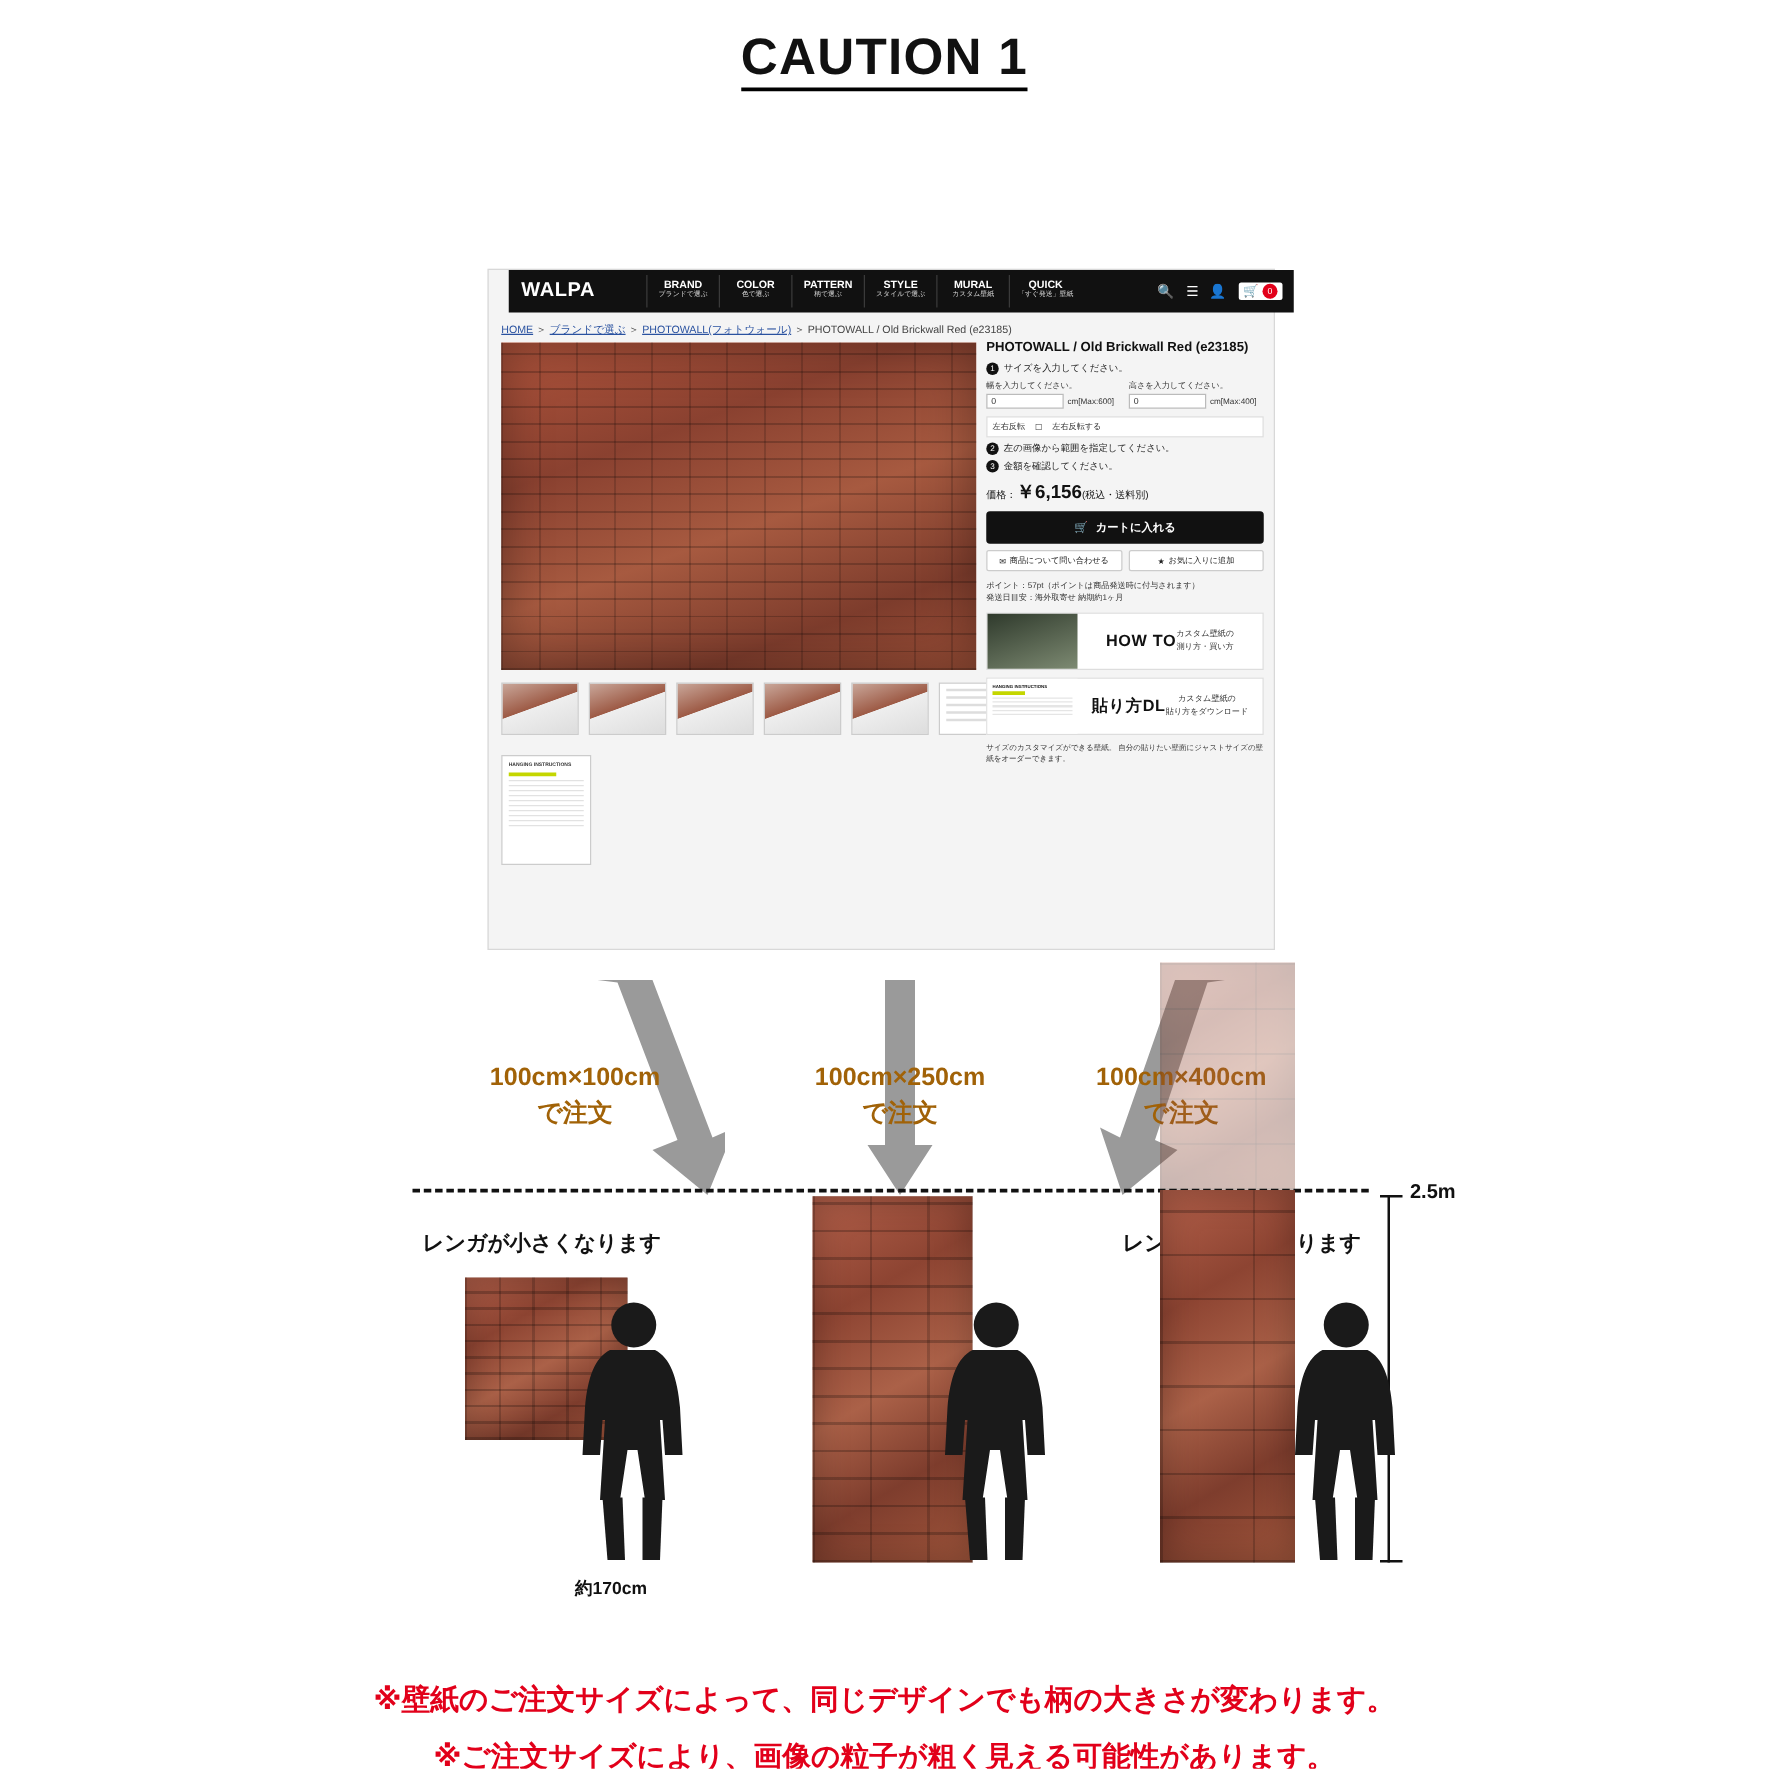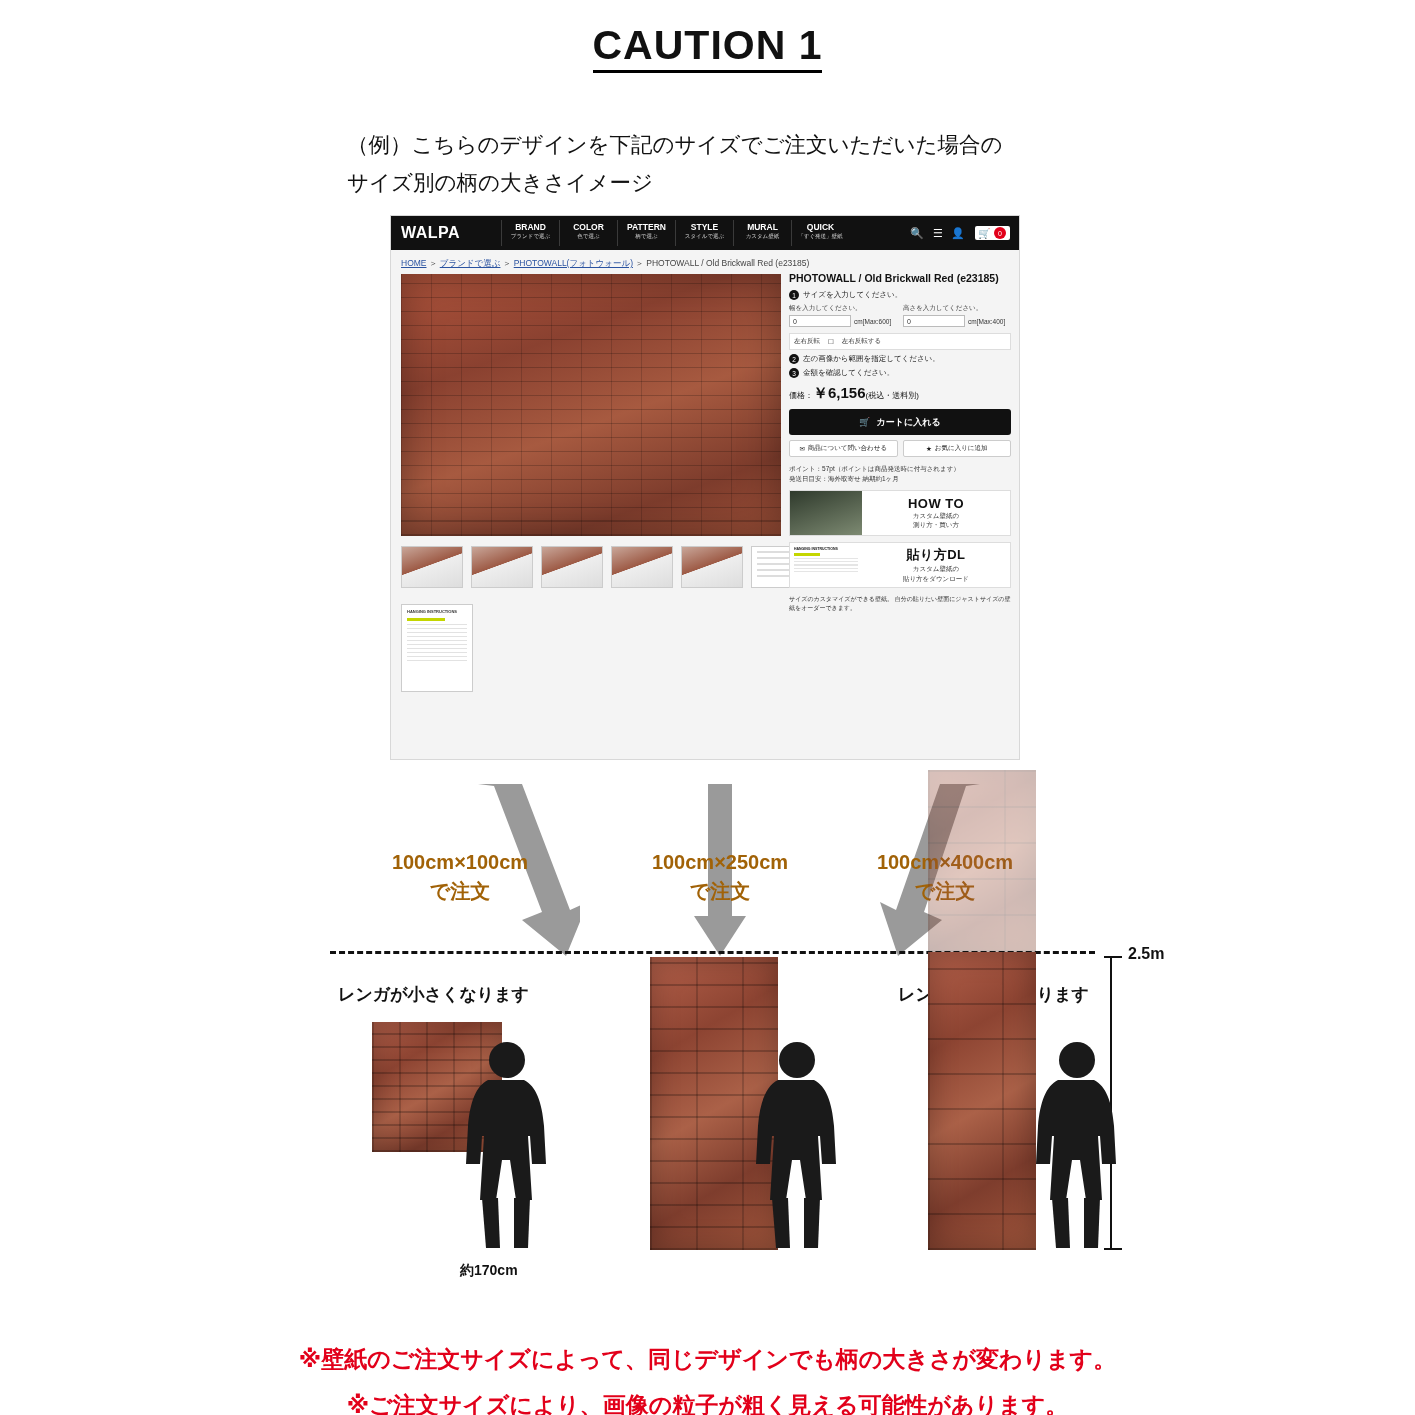--- a/index.html
+++ b/index.html
@@ -26,21 +26,21 @@
     position:absolute;left:347px;top:127px;width:820px;
     font-size:21.5px;line-height:1.75;color:#111;
   }
 
   
   .browser{
     position:absolute;left:390px;top:215px;width:630px;height:545px;
     background:#f4f4f4;border:1px solid #d8d8d8;box-sizing:border-box;
   }
   .nav{
-    position:absolute;left:0;top:0;width:628px;height:34px;background:#111;
+    position:absolute;left:16px;top:0;width:628px;height:34px;background:#111;
     display:flex;align-items:center;
   }
   .logo{
     color:#fff;font-weight:bold;font-size:16px;letter-spacing:.5px;
     padding-left:10px;width:110px;box-sizing:border-box;
   }
   .navitem{
     color:#fff;text-align:center;width:58px;line-height:1.12;
     border-left:1px solid #3a3a3a;height:26px;padding-top:3px;box-sizing:border-box;
   }
@@ -104,21 +104,21 @@
   .subbtns{display:flex;gap:5px;margin-top:5px;}
   .subbtn{flex:1;border:1px solid #ccc;background:#fff;height:15px;border-radius:2px;
     display:flex;align-items:center;justify-content:center;gap:3px;font-size:6.5px;color:#222;}
   .points{margin-top:7px;font-size:6.5px;color:#333;line-height:1.5;}
   .howto{display:flex;border:1px solid #ddd;background:#fff;margin-top:6px;height:44px;}
   .howto .pic{width:72px;background:linear-gradient(160deg,#2f3a2c,#7d8a72);}
   .howto .pic.doc2{background:#fff;padding:4px;box-sizing:border-box;}
   .howto .pic.doc2 .h{font-size:3.5px;font-weight:bold;}
   .howto .pic.doc2 .bar{height:3px;background:#c4d600;width:26px;margin:2px 0;}
   .howto .pic.doc2 .ln{height:1.4px;background:#e5e5e5;margin:2px 0;}
-  .howto .tx{flex:1;display:flex;flex-direction:column;align-items:center;justify-content:center;}
+  .howto .tx{flex:1;display:flex;align-items:center;justify-content:center;}
   .howto .big{font-size:13px;font-weight:bold;color:#111;letter-spacing:.5px;}
   .howto .sml{font-size:6.5px;color:#333;line-height:1.4;text-align:center;}
   .note{margin-top:7px;font-size:6px;color:#333;line-height:1.5;}
 
   
   .arrow{position:absolute;}
   .lbl{position:absolute;font-size:20px;font-weight:bold;text-align:center;line-height:1.45;color:#a16207;}
 
   
   .dashline{position:absolute;left:330px;top:951px;width:765px;border-top:3px dashed #111;}
@@ -150,24 +150,20 @@
     color:#e2001a;font-weight:bold;font-size:23px;margin-top:32px;
   }
 </style>
 </head>
 <body>
 
 <div class="page">
 
   <div class="title"><span>CAUTION 1</span></div>
 
-  <div class="intro">
-    <div>（例）こちらのデザインを下記のサイズでご注文いただいた場合の</div>
-    <div>サイズ別の柄の大きさイメージ</div>
-  </div>
 
   <div class="browser">
 
     <div class="nav">
       <div class="logo">WALPA</div>
 
       <div class="navitem">
         <div class="t">BRAND</div>
         <div class="s">ブランドで選ぶ</div>
       </div>

